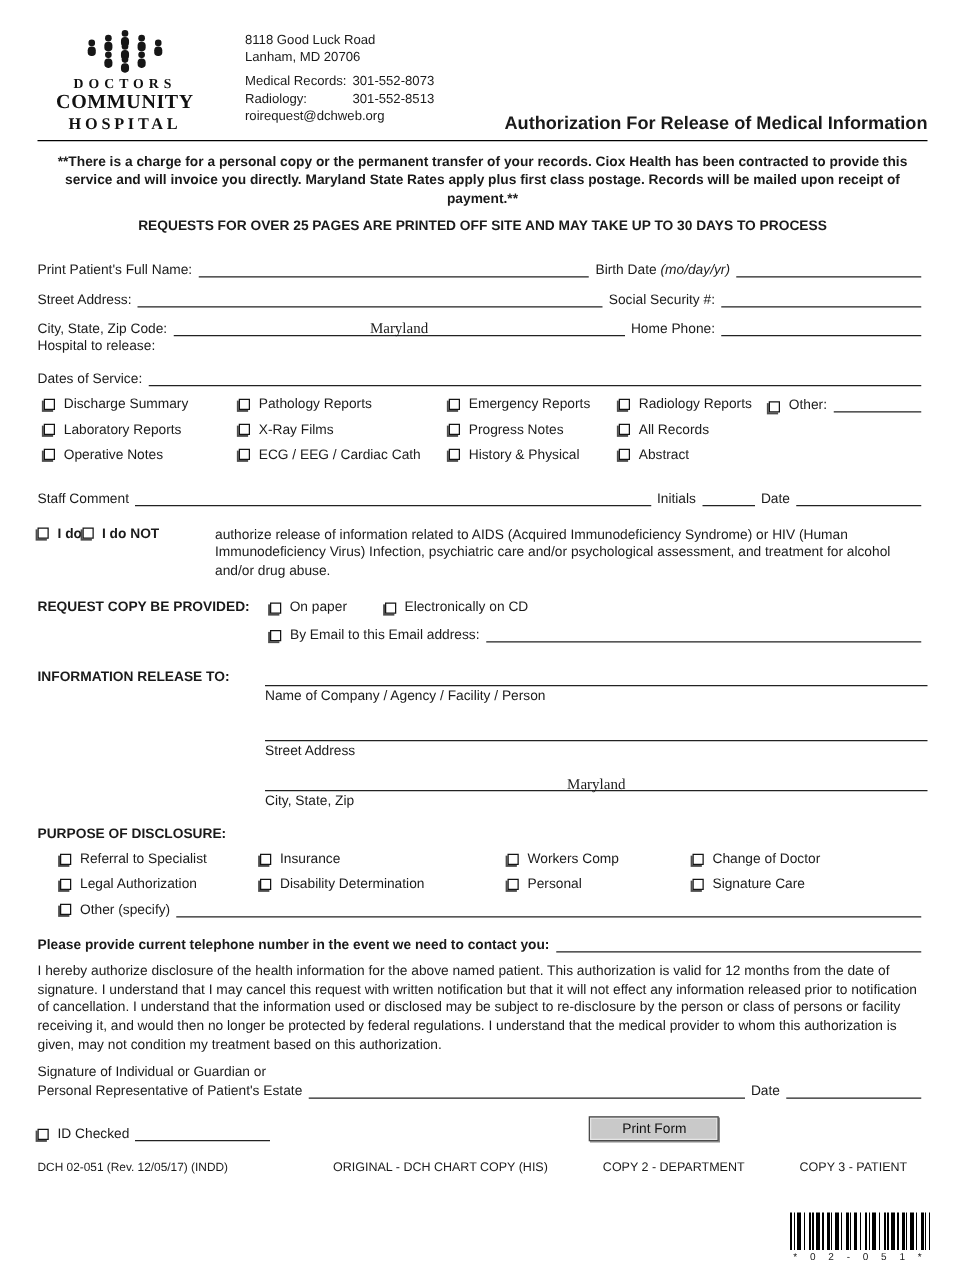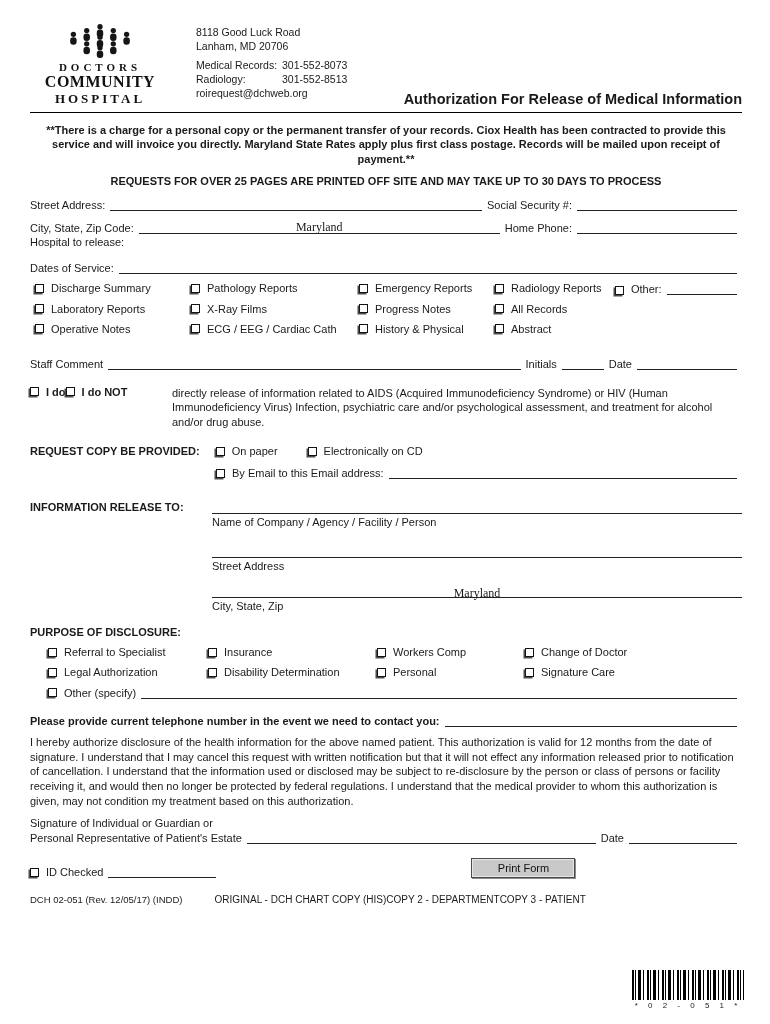--- a/index.html
+++ b/index.html
@@ -45,29 +45,29 @@
   .aids-left{width:142px;display:flex;flex:0 0 auto}
   .aids-text{flex:1;font-size:11px;line-height:1.32}
 
   
   .rline{border-bottom:1px solid #222;height:15px}
   .rline.center{text-align:center}
   .rcap{font-size:11px;margin-top:2px}
 
   
   .prow{display:flex;margin-top:8px;padding-left:18px;align-items:flex-end}
-  .prow .p1{width:160px}.prow .p2{width:169px}.prow .p3{width:148px}.prow .p4{flex:1}
+  .prow .p1{width:160px}.prow .p2{width:198px}.prow .p3{width:148px}.prow .p4{flex:1}
 
   .legal{font-size:11px;line-height:1.32;margin-top:8px}
 
   .printbtn{width:104px;height:20px;background:#c9c9c9;border:1px solid #4a4a4a;box-shadow:1px 1px 0 #8a8a8a, inset 0 0 0 1px #e6e6e6;font-family:"Liberation Sans",sans-serif;font-size:11px;color:#111;cursor:pointer}
 
   .foot{display:flex;align-items:flex-end;margin-top:12px;font-size:10px}
   .formnum{font-size:9.5px;white-space:nowrap;margin-top:4px}
-  .copies{display:flex;margin-left:32px;white-space:nowrap}
+  .copies{display:flex;gap:44px;margin-left:84px;white-space:nowrap}
   .barwrap{position:absolute;right:26px;bottom:14px;text-align:center}
   .barcode{width:112px;height:30px;background:repeating-linear-gradient(90deg,#000 0,#000 2px,#fff 2px,#fff 3px,#000 3px,#000 4px,#fff 4px,#fff 6px,#000 6px,#000 9px,#fff 9px,#fff 11px,#000 11px,#000 12px,#fff 12px,#fff 15px)}
   .barcode-text{font-size:8px;letter-spacing:4px;margin-top:1px;white-space:nowrap}
 </style>
 </head>
 <body>
 
 <div class="page">
 
   <div class="header">
@@ -122,20 +122,26 @@
       <div><span class="clabel">Radiology:</span><span>301-552-8513</span></div>
       <div>roirequest@dchweb.org</div>
     </div>
     <div class="htitle">Authorization For Release of Medical Information</div>
   </div>
   <div class="hr"></div>
 
   <div class="notice">**There is a charge for a personal copy or the permanent transfer of your records. Ciox Health has been contracted to provide this service and will invoice you directly. Maryland State Rates apply plus first class postage. Records will be mailed upon receipt of payment.**</div>
   <div class="requests">REQUESTS FOR OVER 25 PAGES ARE PRINTED OFF SITE AND MAY TAKE UP TO 30 DAYS TO PROCESS</div>
 
+  <div class="frow" style="margin-top:22px">
+    <span class="lab">Print Patient's Full Name:</span>
+    <span class="fill"></span>
+    <span class="lab"><span>Birth Date</span> <i>(mo/day/yr)</i></span>
+    <span class="fill" style="flex:0 0 148px"></span>
+  </div>
   <div class="frow" style="margin-top:11px">
     <span class="lab">Street Address:</span>
     <span class="fill"></span>
     <span class="lab">Social Security #:</span>
     <span class="fill" style="flex:0 0 160px"></span>
   </div>
   <div class="frow" style="margin-top:10px">
     <span class="lab">City, State, Zip Code:</span>
     <span class="fill center">
         <span class="prefill">Maryland</span>
@@ -230,21 +236,21 @@
     <div class="aids-left">
       <span class="cbc">
           <span class="cb"></span>
           <b>I do</b>
         </span>
       <span class="cbc">
           <span class="cb"></span>
           <b>I do NOT</b>
         </span>
     </div>
-    <div class="aids-text">directly release of information related to AIDS (Acquired Immunodeficiency Syndrome) or HIV (Human Immunodeficiency Virus) Infection, psychiatric care and/or psychological assessment, and treatment for alcohol and/or drug abuse.</div>
+    <div class="aids-text">authorize release of information related to AIDS (Acquired Immunodeficiency Syndrome) or HIV (Human Immunodeficiency Virus) Infection, psychiatric care and/or psychological assessment, and treatment for alcohol and/or drug abuse.</div>
   </div>
 
   <div class="frow" style="margin-top:16px">
     <span class="seclab">REQUEST COPY BE PROVIDED:</span>
     <span class="cbc" style="margin-left:16px">
         <span class="cb"></span>
         <span>On paper</span>
       </span>
     <span class="cbc" style="margin-left:30px">
         <span class="cb"></span>

